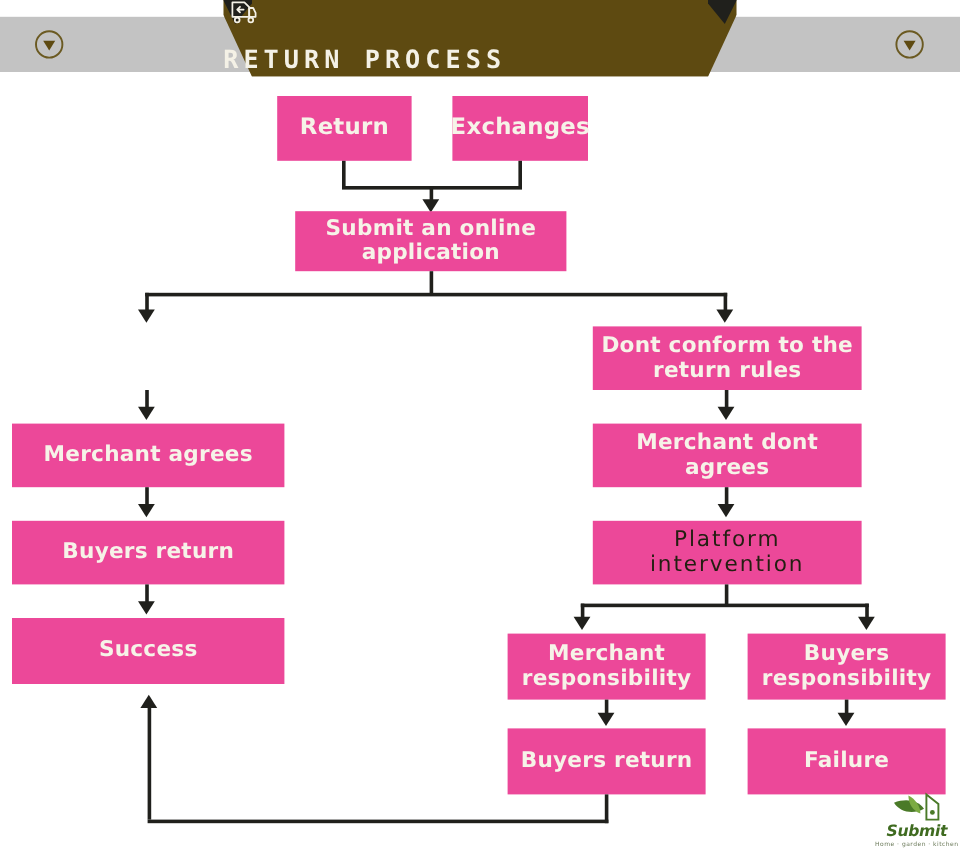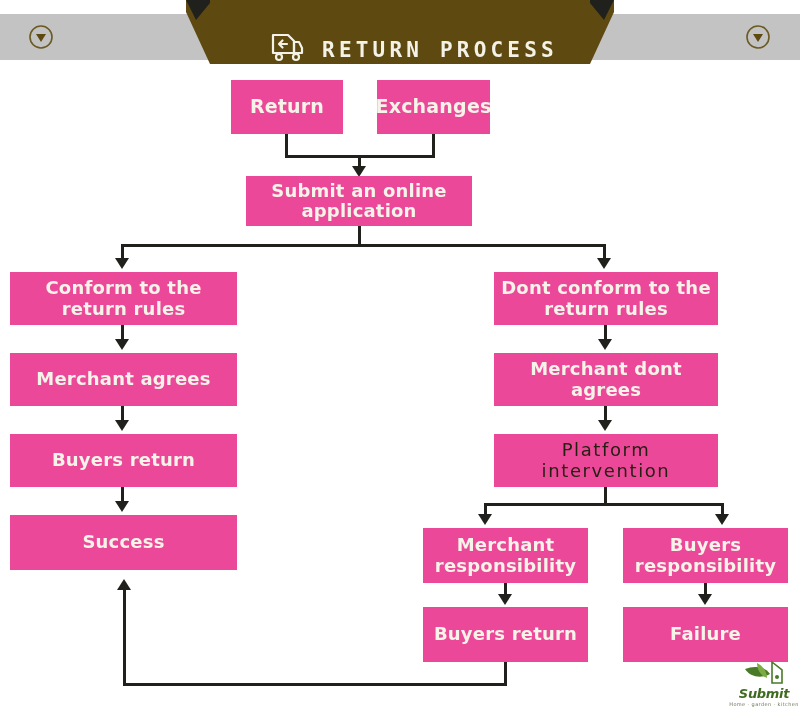--- a/index.html
+++ b/index.html
@@ -23,22 +23,22 @@
     clip-path:polygon(0 0,428px 0,428px 12px,404px 64px,24px 64px,0 12px);
   }
   .notch{
     position:absolute;top:0;width:24px;height:20px;
     background:#20201c;
   }
   .notch-l{left:186px;clip-path:polygon(0 0,24px 0,24px 3px,10px 20px);}
   .notch-r{left:590px;clip-path:polygon(0 0,24px 0,14px 20px,0 3px);}
 
   .header-inner{
-    position:absolute;left:200px;top:0;width:428px;height:62px;
-    display:flex;align-items:flex-end;justify-content:center;gap:18px;
+    position:absolute;left:186px;top:0;width:428px;height:62px;
+    display:flex;align-items:flex-start;justify-content:center;gap:18px;flex-direction:column;
   }
   .truck-icon{width:34px;height:30px;display:block;}
   .header-title{
     color:#f4f1e6;font-size:21px;font-weight:700;
     letter-spacing:4.2px;white-space:nowrap;
     font-family:"DejaVu Sans Mono","Liberation Mono",monospace;
   }
   .chev{position:absolute;top:24px;width:26px;height:26px;}
   .chev-l{left:28px;}
   .chev-r{left:745px;}
@@ -131,23 +131,20 @@
     <span>Submit an online application</span>
   </div>
 
   <div class="ln v" style="left:358px;top:226px;height:20px;"></div>
   <div class="ln h" style="left:121px;top:244px;width:485px;"></div>
   <div class="ln v" style="left:121px;top:244px;height:16px;"></div>
   <div class="ln v" style="left:603px;top:244px;height:16px;"></div>
   <div class="arrow-down" style="left:115px;top:258px;"></div>
   <div class="arrow-down" style="left:597px;top:258px;"></div>
 
-  <div class="node" style="left:10px;top:272px;width:227px;height:53px;font-size:18px;">
-    <span>Conform to the return rules</span>
-  </div>
   <div class="ln v" style="left:121px;top:325px;height:16px;"></div>
   <div class="arrow-down" style="left:115px;top:339px;"></div>
 
   <div class="node" style="left:10px;top:353px;width:227px;height:53px;font-size:18px;">
     <span>Merchant agrees</span>
   </div>
   <div class="ln v" style="left:121px;top:406px;height:16px;"></div>
   <div class="arrow-down" style="left:115px;top:420px;"></div>
 
   <div class="node" style="left:10px;top:434px;width:227px;height:53px;font-size:18px;">

